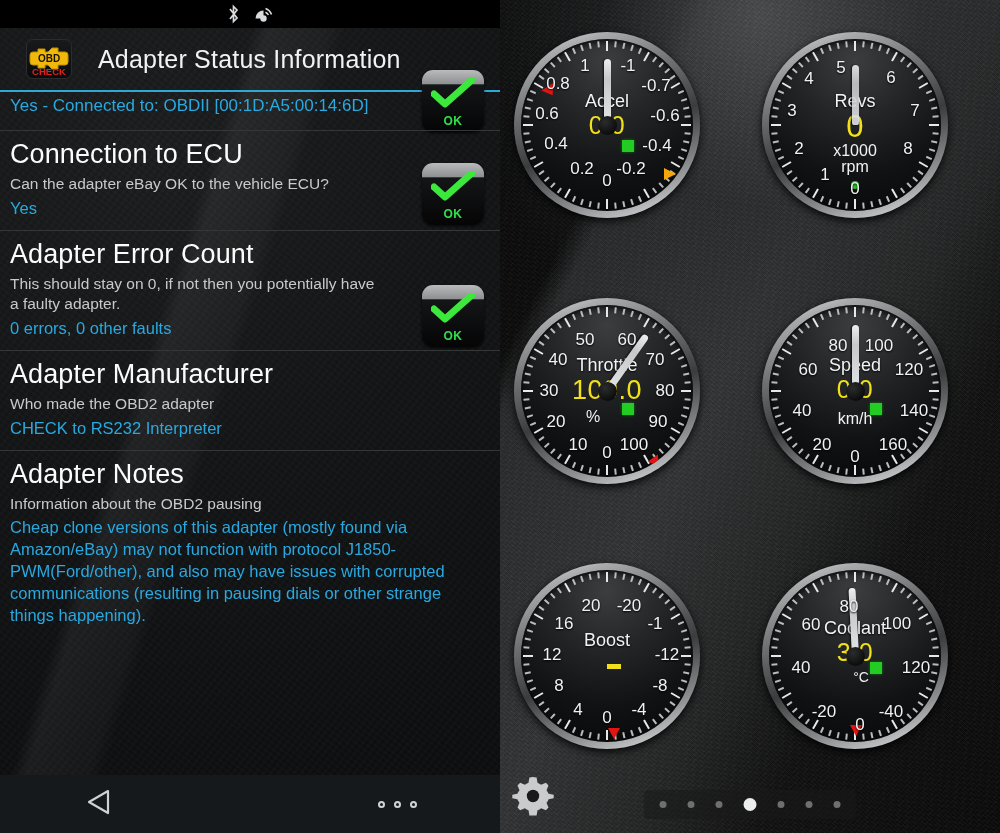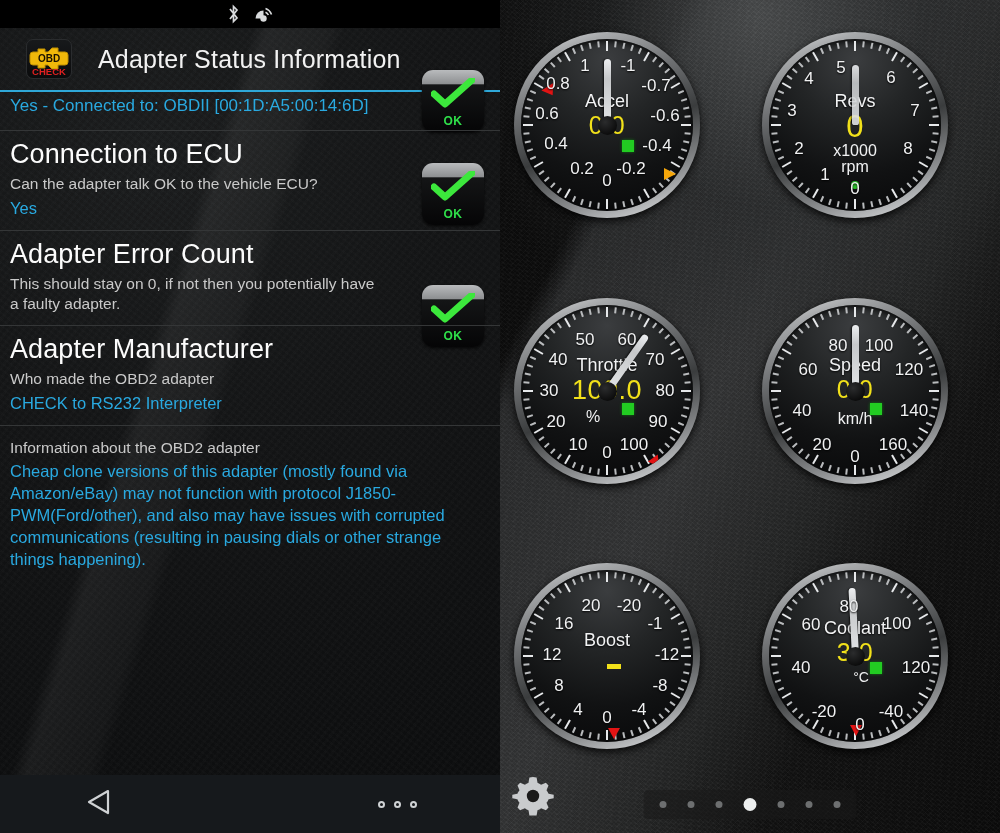--- a/index.html
+++ b/index.html
@@ -303,54 +303,56 @@
             <svg width="44" height="30" viewBox="0 0 44 30">
               <path d="M3 16 L14 26 L41 2" fill="none" stroke="#3ce83c" stroke-width="7" stroke-linecap="round" stroke-linejoin="round"></path>
             </svg>
           </span>
           <span class="ok-label">OK</span>
         </div>
       </div>
 
       <div class="row ecu">
         <div class="heading">Connection to ECU</div>
-        <div class="desc">Can the adapter talk OK to the vehicle ECU?</div>
+        <div class="desc">Can the adapter eBay OK to the vehicle ECU?</div>
         <div class="value">Yes</div>
         <div class="ok-badge">
           <span class="check">
             <svg width="44" height="30" viewBox="0 0 44 30">
               <path d="M3 16 L14 26 L41 2" fill="none" stroke="#3ce83c" stroke-width="7" stroke-linecap="round" stroke-linejoin="round"></path>
             </svg>
           </span>
           <span class="ok-label">OK</span>
         </div>
       </div>
 
       <div class="row errors">
         <div class="heading">Adapter Error Count</div>
         <div class="desc">This should stay on 0, if not then you potentially have a faulty adapter.</div>
+        <div class="value">0 errors, 0 other faults</div>
         <div class="ok-badge">
           <span class="check">
             <svg width="44" height="30" viewBox="0 0 44 30">
               <path d="M3 16 L14 26 L41 2" fill="none" stroke="#3ce83c" stroke-width="7" stroke-linecap="round" stroke-linejoin="round"></path>
             </svg>
           </span>
           <span class="ok-label">OK</span>
         </div>
       </div>
 
       <div class="row">
         <div class="heading">Adapter Manufacturer</div>
         <div class="desc">Who made the OBD2 adapter</div>
         <div class="value">CHECK to RS232 Interpreter</div>
       </div>
 
 
       <div class="row notes">
-        <div class="desc">Information about the OBD2 adapter</div>
+        <div class="heading">Adapter Notes</div>
+        <div class="desc">Information about the OBD2 pausing</div>
         <div class="value">Cheap clone versions of this adapter (mostly found via Amazon/eBay) may not function with protocol J1850-PWM(Ford/other), and also may have issues with corrupted communications (resulting in pausing dials or other strange things happening).</div>
       </div>
 
     </div>
 
     <div id="navbar">
       <span class="back">
         <svg width="26" height="28" viewBox="0 0 26 28">
           <path d="M22 3 L3 14 L22 25 Z" fill="none" stroke="#cfd2d4" stroke-width="2.2" stroke-linejoin="round"></path>
         </svg>

